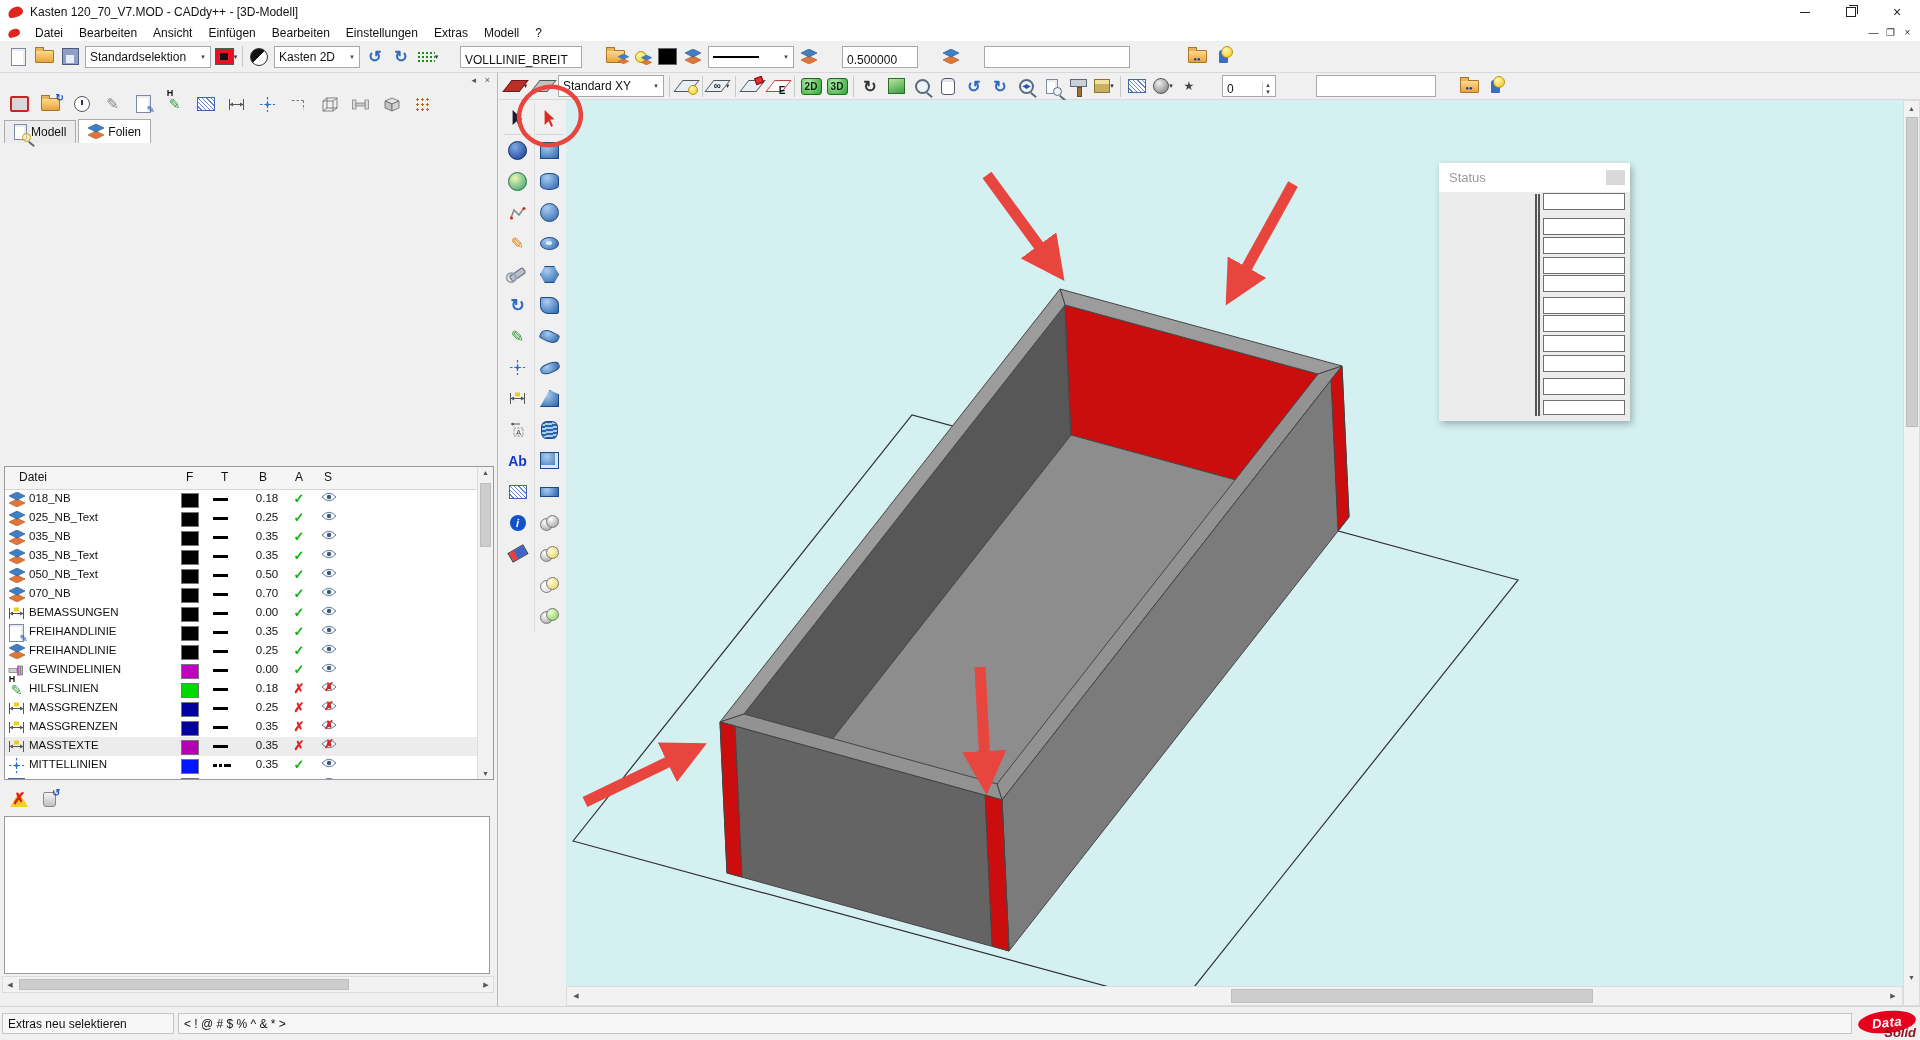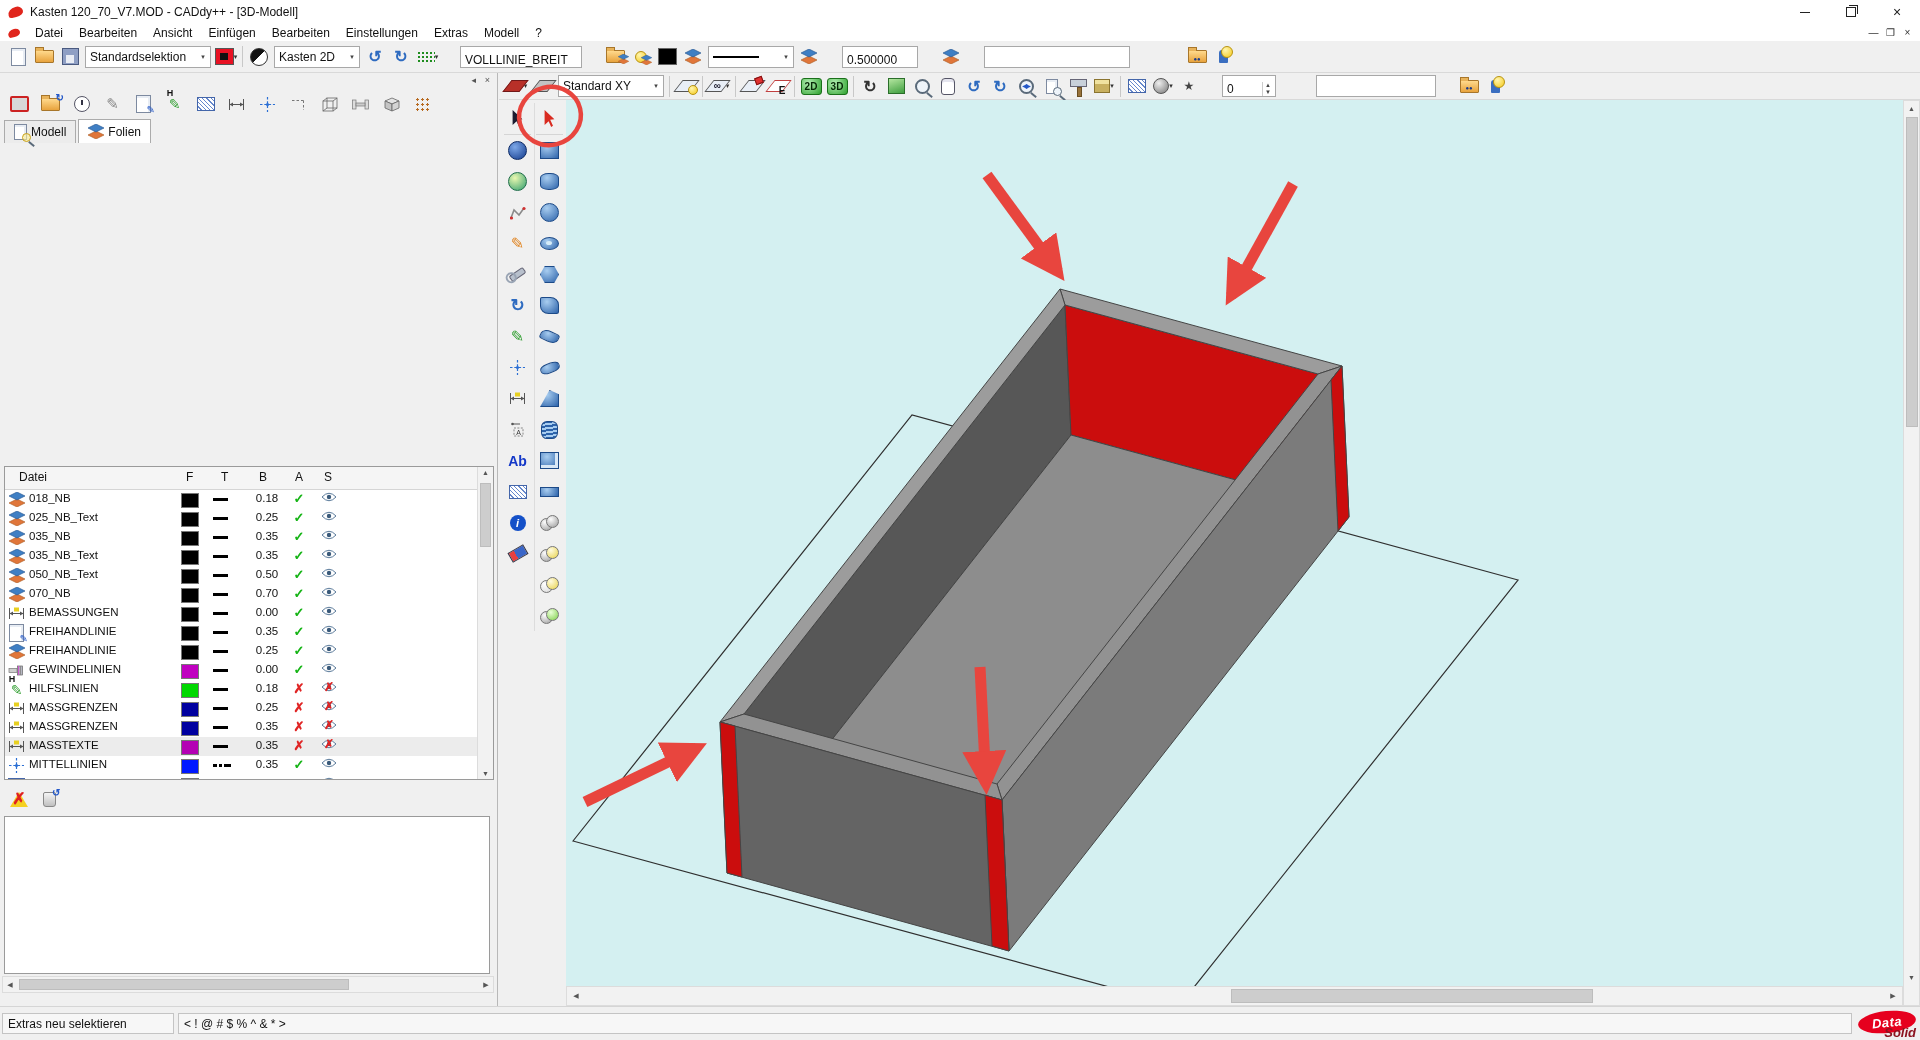--- a/index.html
+++ b/index.html
@@ -1214,20 +1214,40 @@
 
       <g stroke-width="11" fill="none">
         <line x1="421" y1="75" x2="492" y2="172" marker-end="url(#ah)" stroke="#e8453e"></line>
         <line x1="727" y1="84" x2="665" y2="196" marker-end="url(#ah)" stroke="#e8453e"></line>
         <line x1="19" y1="702" x2="131" y2="648" marker-end="url(#ah)" stroke="#e8453e"></line>
         <line x1="414" y1="567" x2="420" y2="684" marker-end="url(#ah)" stroke="#e8453e"></line>
       </g>
     </svg>
 
     
+    <div id="status-panel">
+      <div id="sp-title">
+        <span class="t">Status</span>
+      </div>
+      <span id="sp-menu"></span>
+      <div id="sp-sep"></div>
+      <div id="sp-boxes">
+          <div class="sp-box" style="top: 30px;"></div>
+          <div class="sp-box" style="top: 55px;"></div>
+          <div class="sp-box" style="top: 74px;"></div>
+          <div class="sp-box" style="top: 94px;"></div>
+          <div class="sp-box" style="top: 112px;"></div>
+          <div class="sp-box" style="top: 134px;"></div>
+          <div class="sp-box" style="top: 152px;"></div>
+          <div class="sp-box" style="top: 172px;"></div>
+          <div class="sp-box" style="top: 192px;"></div>
+          <div class="sp-box" style="top: 215px;"></div>
+          <div class="sp-box" style="top: 237px; height: 15px;"></div>
+        </div>
+    </div>
   </div>
 
   <svg id="circle-ann" width="92" height="78">
     <ellipse cx="45" cy="38" rx="31" ry="29" fill="none" stroke-width="4.5" transform="rotate(-14 45 38)" stroke="#e8453e"></ellipse>
   </svg>
 
   <div class="hscroll" style="left:566px;top:986px;width:1337px;height:20px;">
     <span class="sb-arrow" style="left:4px;top:5px;width:10px;">◀</span>
     <span class="sb-arrow" style="left:auto;right:4px;top:5px;width:10px;">▶</span>
     <span class="sb-thumb" style="left:664px;top:2px;height:14px;width:362px;"></span>

